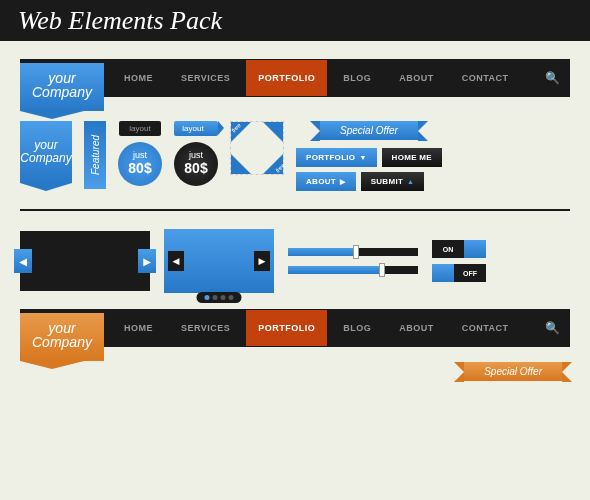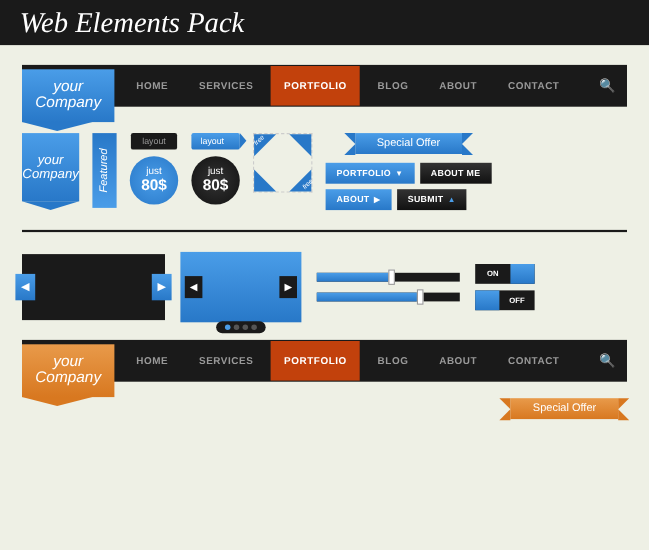--- a/index.html
+++ b/index.html
@@ -31,21 +31,21 @@
 .circle.blue{background:radial-gradient(#4a9de8,#2878c8)}
 .circle.black{background:radial-gradient(#333,#111)}
 .circle .big{font-size:14px;font-weight:bold}
 .corner-box{width:54px;height:54px;position:relative;border:1px dashed #ccc}
 .corner{position:absolute;width:0;height:0}
 .corner.tl{top:0;left:0;border-top:20px solid #2878c8;border-right:20px solid transparent}
 .corner.tr{top:0;right:0;border-top:20px solid #2878c8;border-left:20px solid transparent}
 .corner.bl{bottom:0;left:0;border-bottom:20px solid #2878c8;border-right:20px solid transparent}
 .corner.br{bottom:0;right:0;border-bottom:20px solid #2878c8;border-left:20px solid transparent}
 .corner-lbl{position:absolute;color:#fff;font-size:6px;font-style:italic;transform:rotate(-45deg)}
-.offer-ribbon{background:linear-gradient(#4a9de8,#2878c8);color:#fff;padding:4px 20px;font-size:10px;position:relative;margin:0 8px}
+.offer-ribbon{background:linear-gradient(#4a9de8,#2878c8);color:#fff;padding:4px 20px;font-size:10px;font-style:italic;position:relative;margin:0 8px}
 .offer-ribbon::before{content:'';position:absolute;left:-10px;top:0;border-top:10px solid #2878c8;border-bottom:10px solid #2878c8;border-left:10px solid transparent}
 .offer-ribbon::after{content:'';position:absolute;right:-10px;top:0;border-top:10px solid #2878c8;border-bottom:10px solid #2878c8;border-right:10px solid transparent}
 .offer-ribbon.orange{background:linear-gradient(#e89a4a,#d87820)}
 .offer-ribbon.orange::before{border-top-color:#d87820;border-bottom-color:#d87820}
 .offer-ribbon.orange::after{border-top-color:#d87820;border-bottom-color:#d87820}
 .btns{display:flex;flex-direction:column;gap:5px}
 .btn-row{display:flex;gap:5px}
 .btn{padding:5px 10px;font-size:8px;font-weight:bold;cursor:pointer;border:none;letter-spacing:0.3px}
 .btn.blue{background:linear-gradient(#4a9de8,#2878c8);color:#fff}
 .btn.black{background:linear-gradient(#333,#111);color:#fff}
@@ -123,21 +123,21 @@
       <div class="corner bl"></div>
       <div class="corner br"></div>
       <span class="corner-lbl" style="top:3px;left:0">free</span>
       <span class="corner-lbl" style="bottom:3px;right:-2px;transform:rotate(-45deg)">free</span>
     </div>
     <div class="col" style="gap:8px">
       <div class="offer-ribbon">Special Offer</div>
       <div class="btns">
         <div class="btn-row">
           <button class="btn blue"><span>PORTFOLIO</span><span class="arr">▼</span></button>
-          <button class="btn black">ABOUT ME</button>
+          <button class="btn black">HOME ME</button>
         </div>
         <div class="btn-row">
           <button class="btn blue"><span>ABOUT</span><span class="arr">▶</span></button>
           <button class="btn black"><span>SUBMIT</span><span class="arr" style="color:#4a9de8">▲</span></button>
         </div>
       </div>
     </div>
   </div>
 
   <div class="divider"></div>

